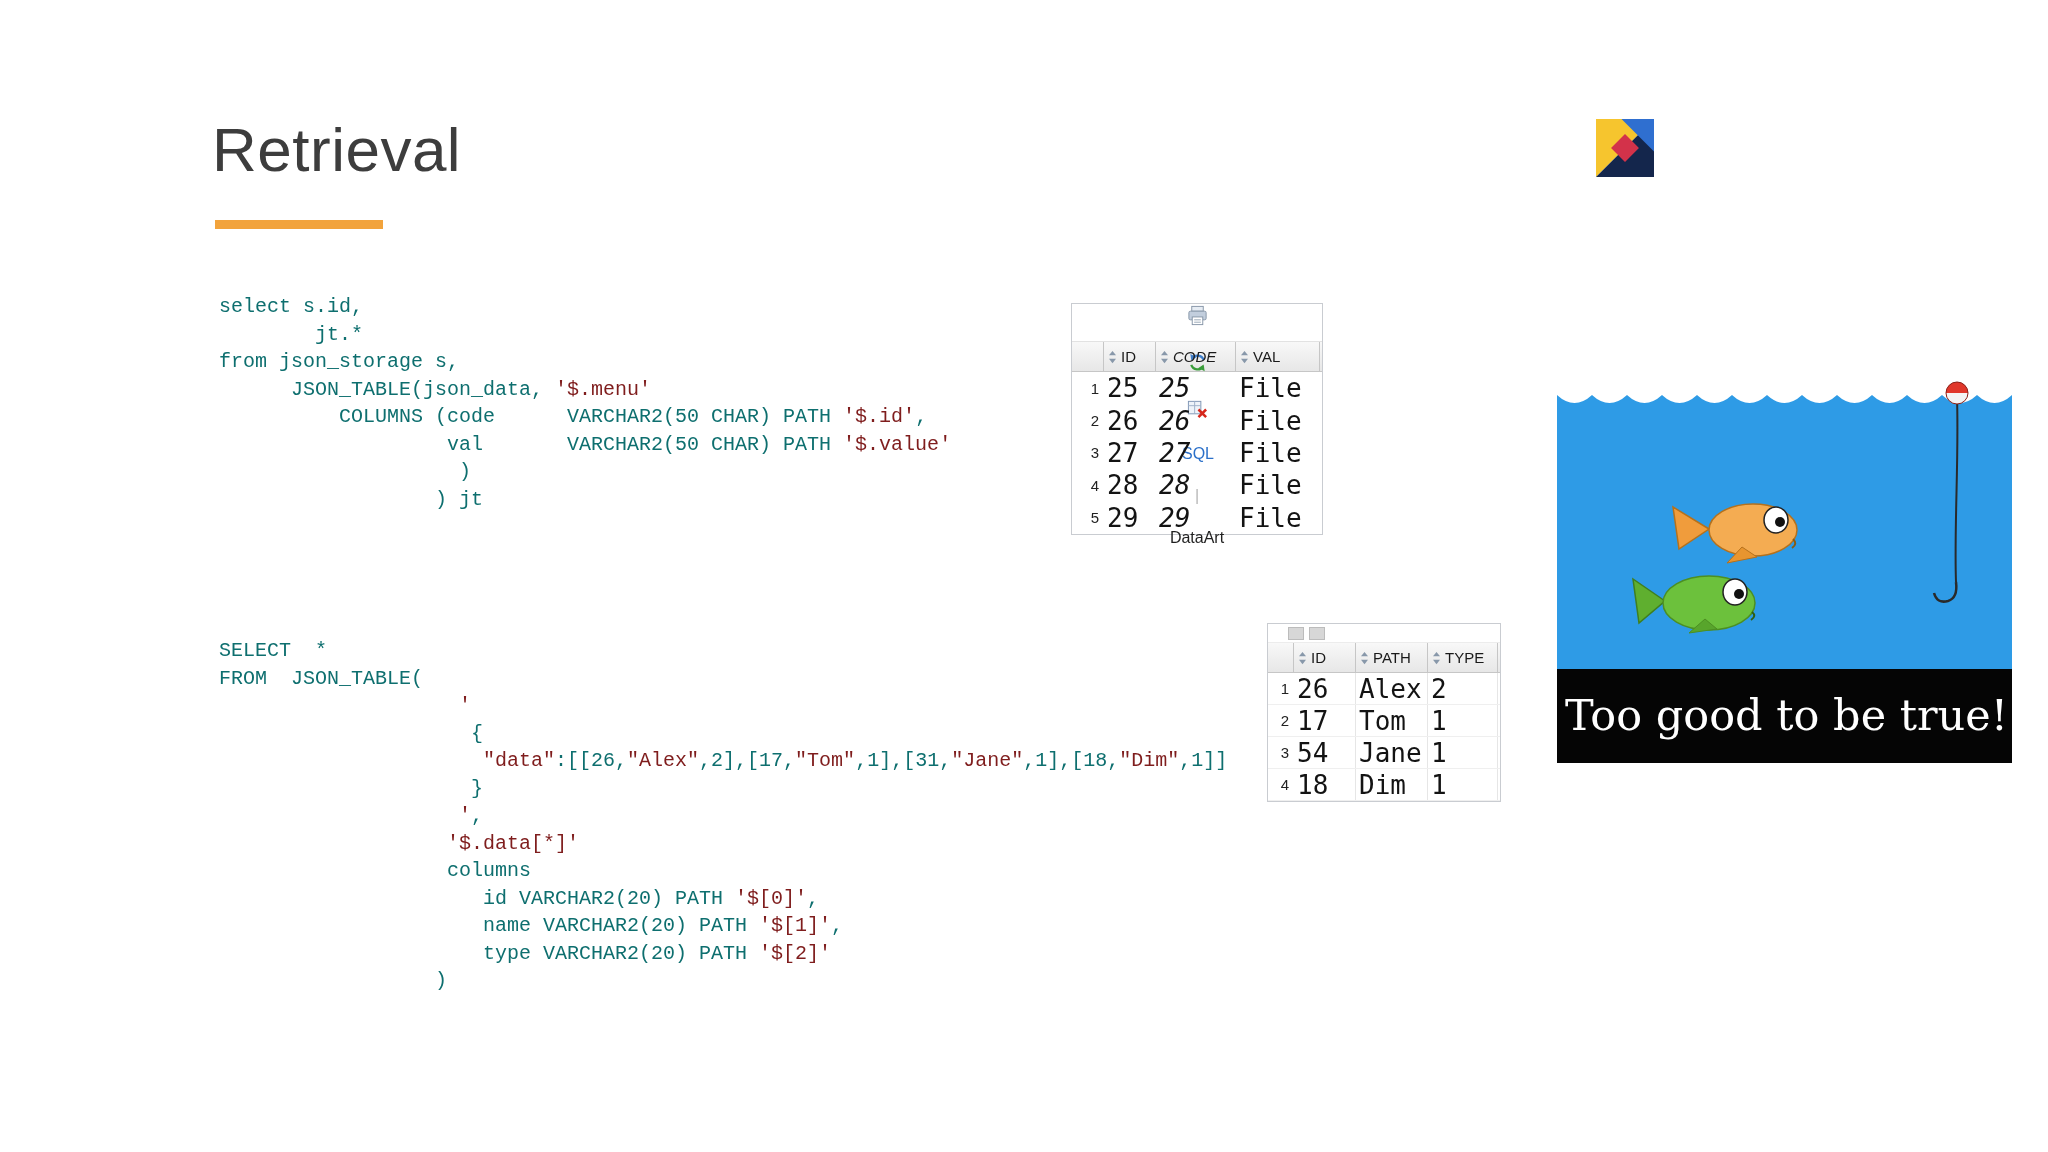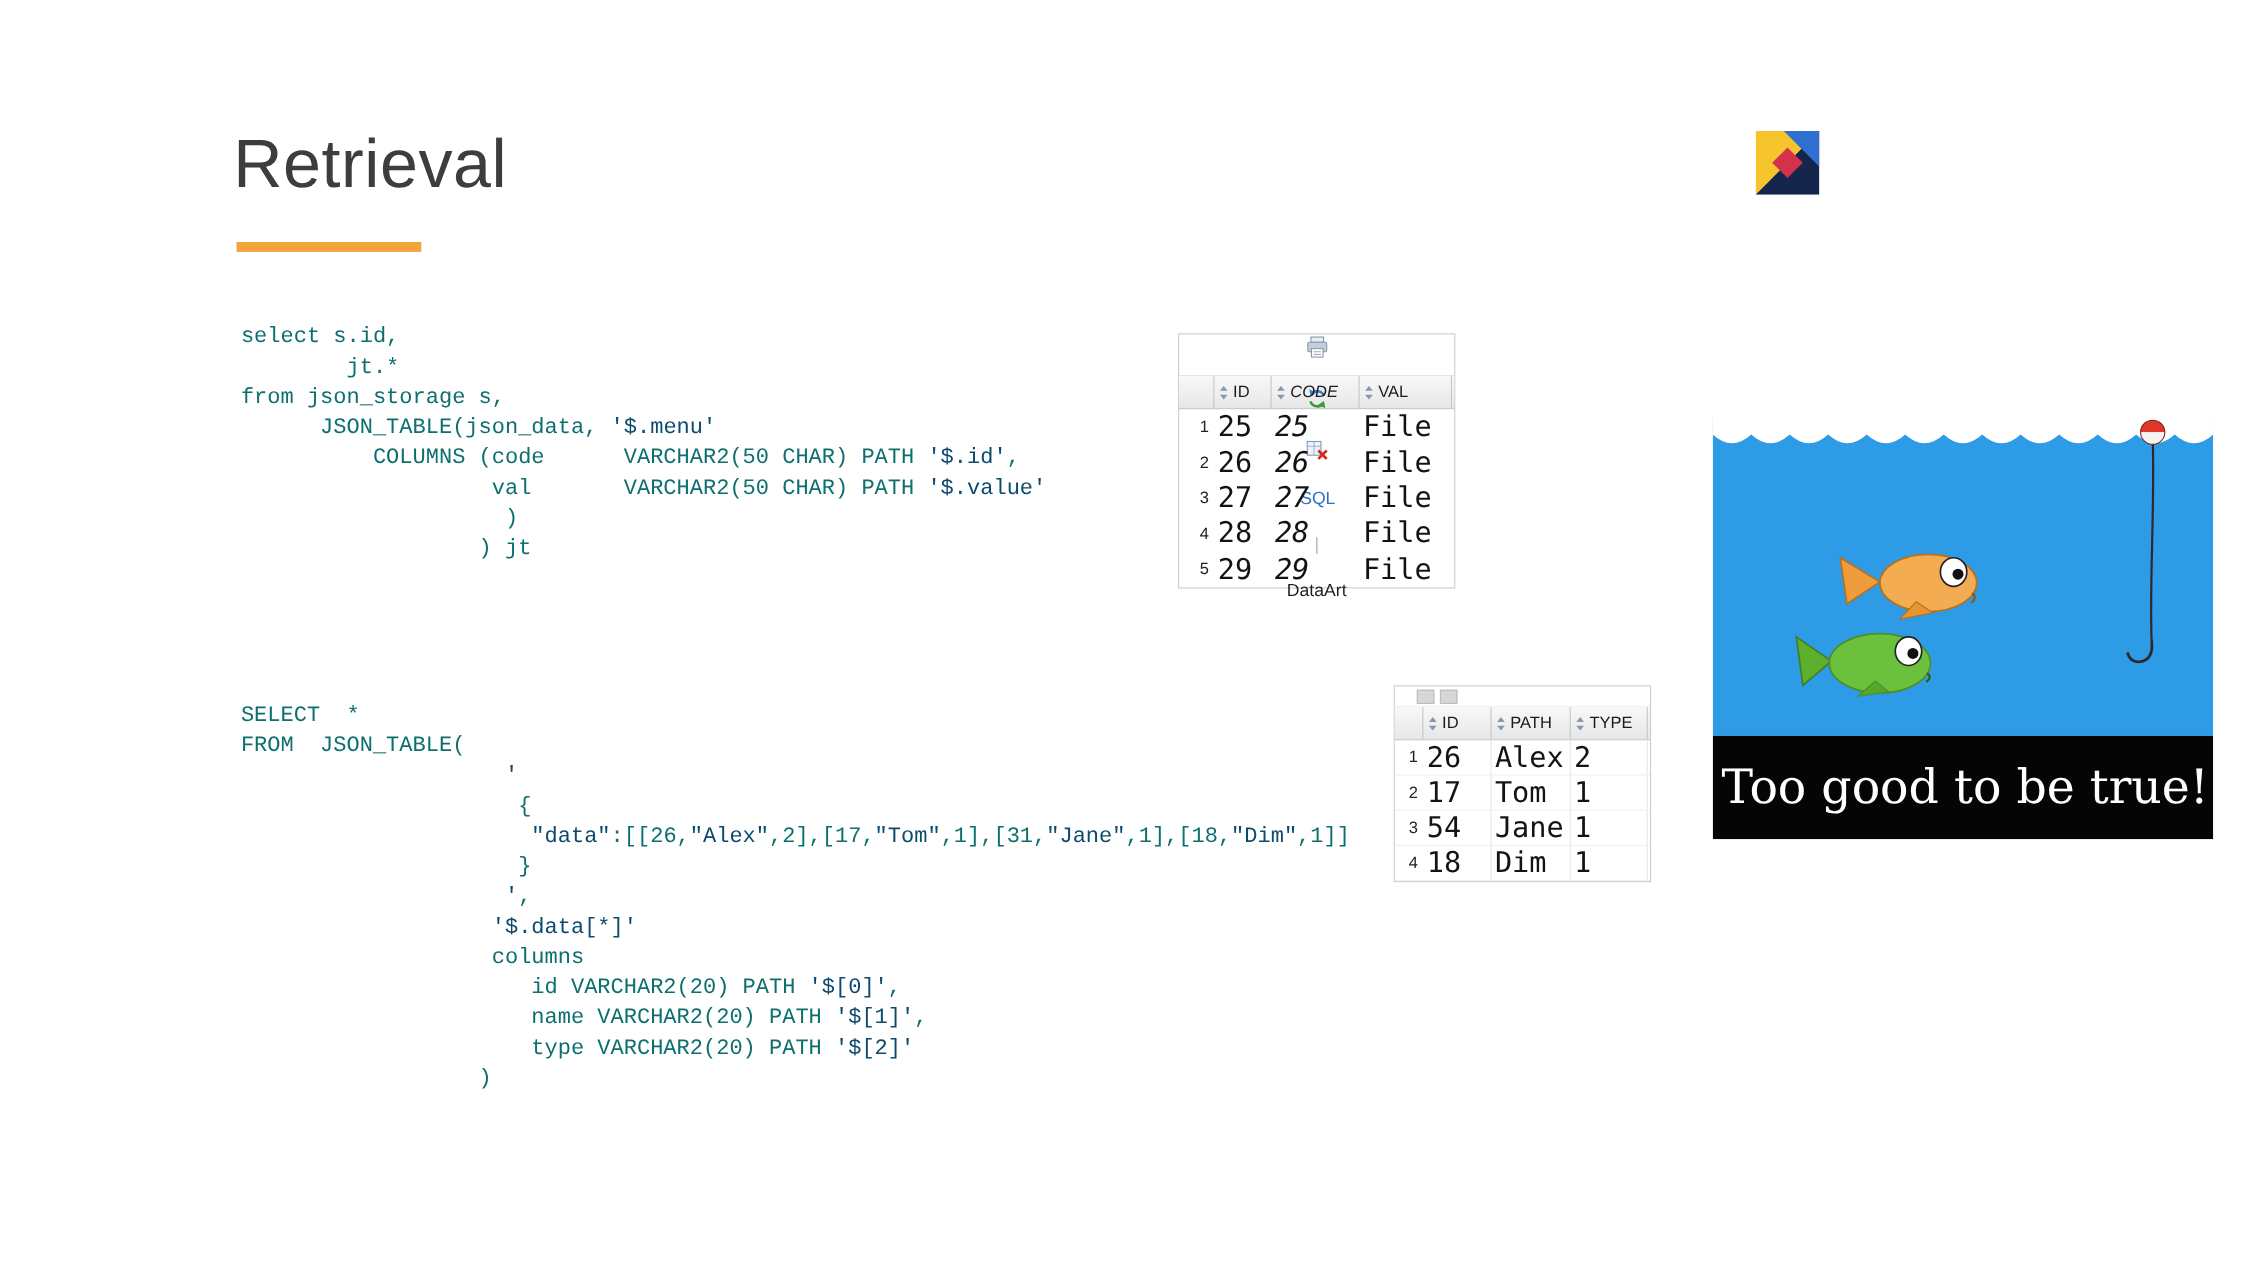--- a/index.html
+++ b/index.html
@@ -14,21 +14,21 @@
   
   #logo{left:1596px;top:103px;display:flex;align-items:center;gap:14px;}
   .logo-text{font-size:60px;font-weight:bold;color:#131313;letter-spacing:-1px;}
 
   
   .code{font-family:"Liberation Mono","DejaVu Sans Mono",monospace;font-size:20px;
         line-height:27.5px;white-space:pre;}
   #code1{left:219px;top:277px;}
   #code2{left:219px;top:621px;}
   .tok-c{color:#0E6F6F;}
-  .tok-s{color:#0c4a6e;}
+  .tok-s{color:#7f1d1d;}
 
   
   .grid{background:#ffffff;border:1px solid #c9ccd1;}
   #grid1{left:1071px;top:287px;width:250px;}
   #grid2{left:1267px;top:607px;width:232px;}
   .g-toolbar{height:38px;display:flex;align-items:center;gap:24px;padding:0 8px;
              border-bottom:1px solid #e2e2e2;box-sizing:border-box;flex-direction:column;}
   .tico{width:23px;height:23px;flex:0 0 auto;}
   .sql-label{color:#2B70C9;font-size:16px;margin-left:2px;}
   .tsep{color:#b5b5b5;font-size:16px;}

